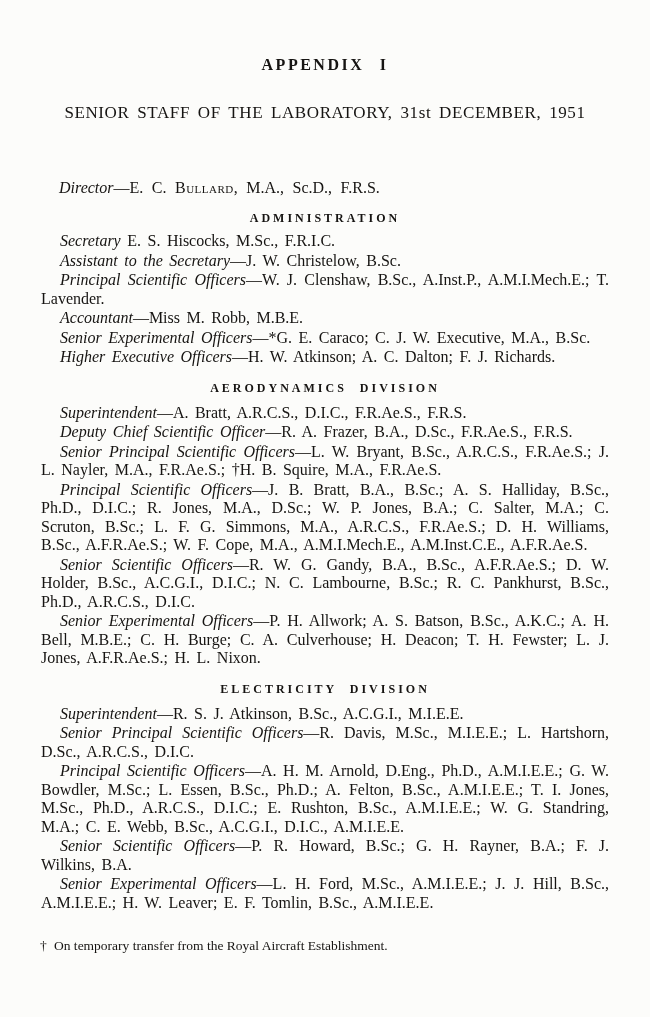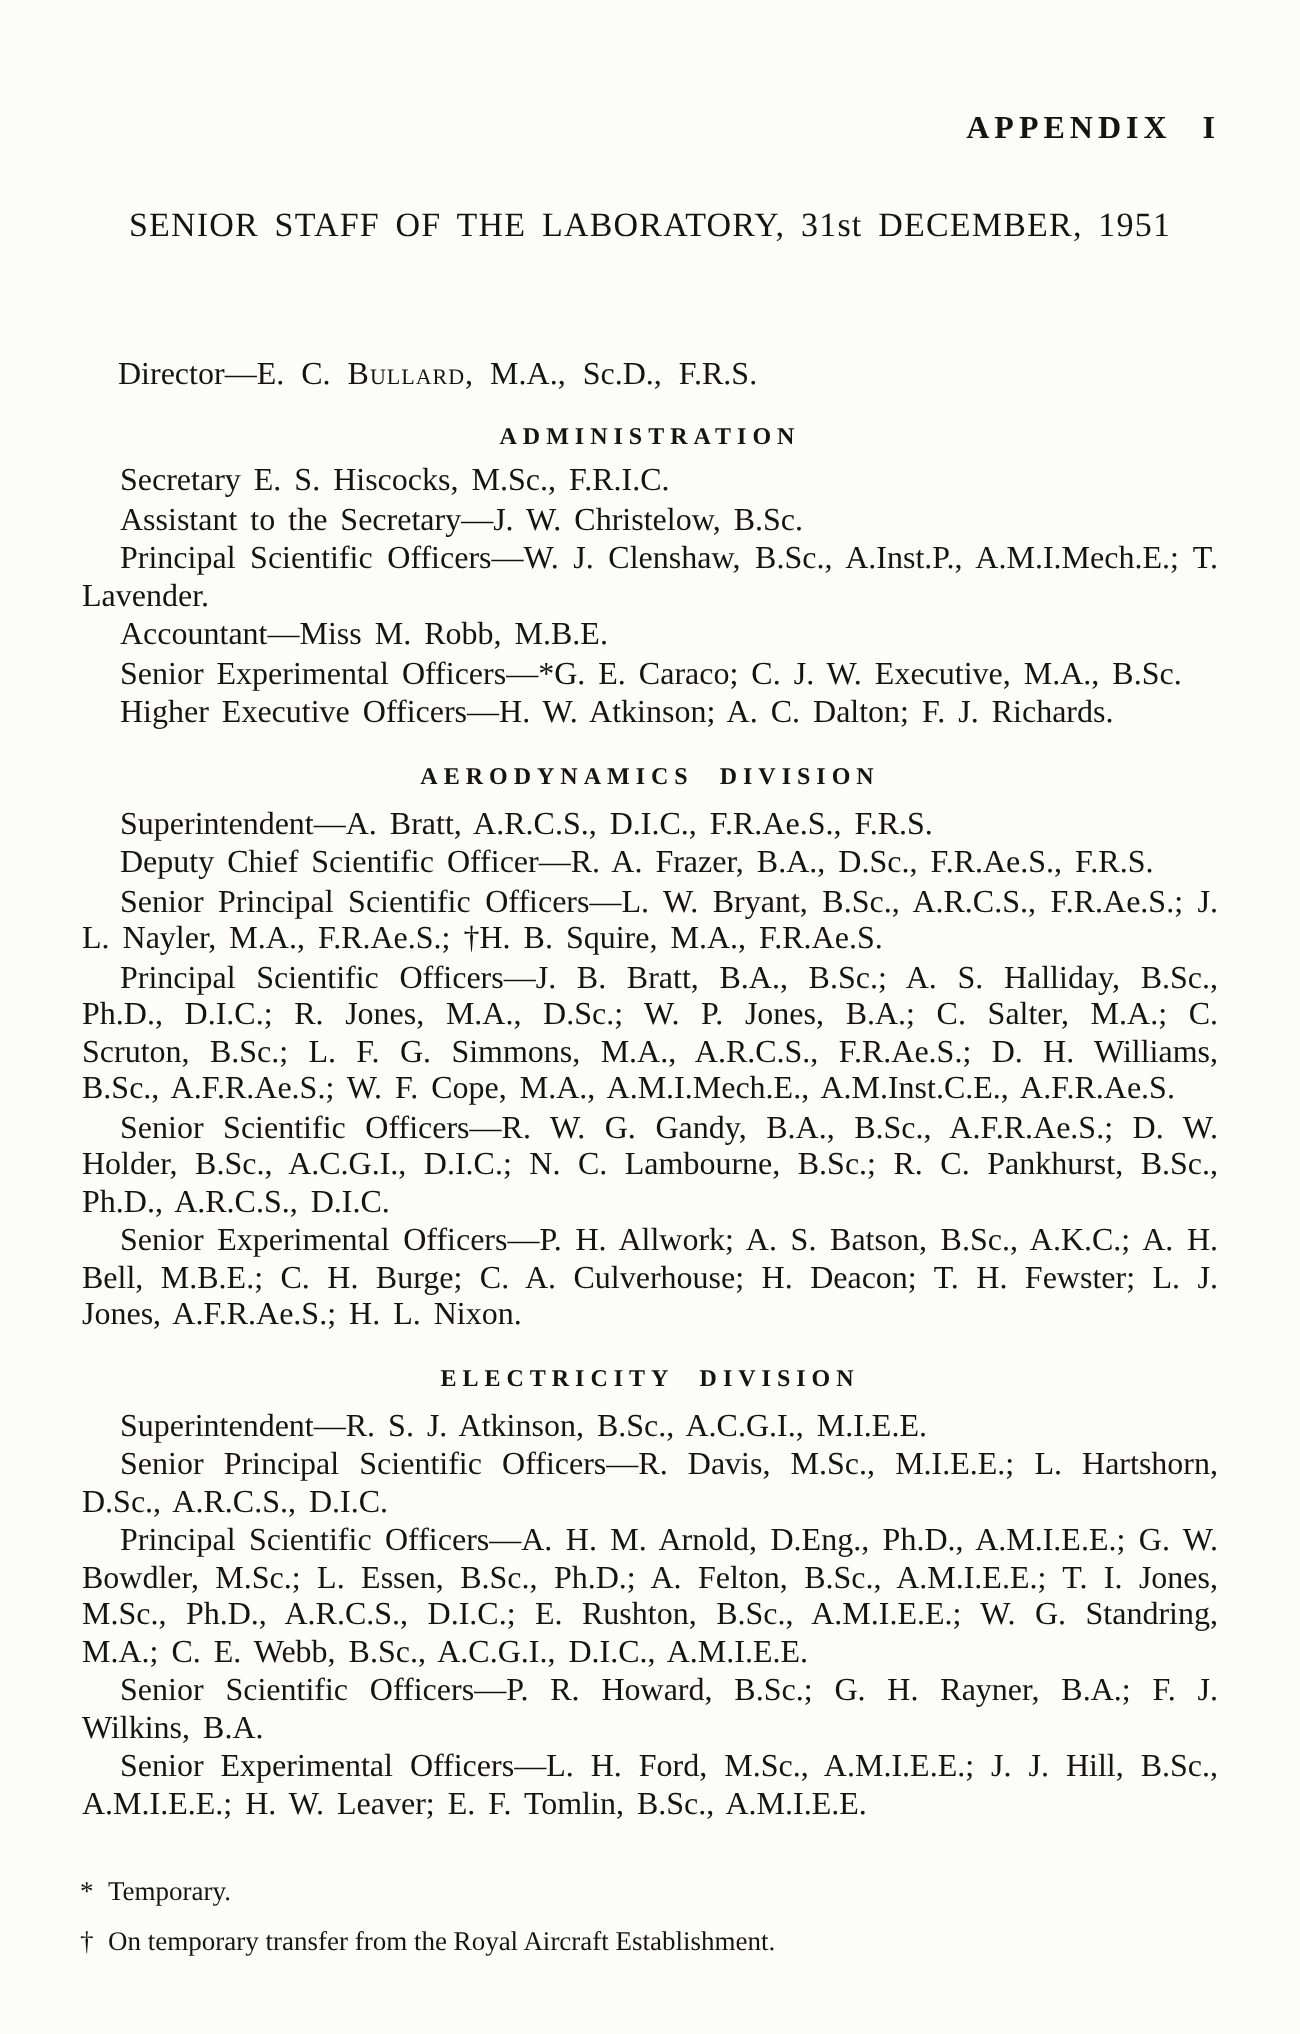--- a/index.html
+++ b/index.html
@@ -11,21 +11,21 @@
     width:650px;
     min-height:1017px;
     background:var(--paper);
     color:var(--ink);
     font-family:"Liberation Serif","DejaVu Serif",serif;
     box-sizing:border-box;
     padding:56px 40px 0 40px;
     -webkit-font-smoothing:antialiased;
   }
   .appendix{
-    text-align:right;
+    text-align:center;
     font-size:16px;
     letter-spacing:2.5px;
     word-spacing:9px;
     font-weight:700;
     margin:0;
   }
   .main-title{
     text-align:center;
     white-space:nowrap;
     font-size:17px;
@@ -33,21 +33,21 @@
     word-spacing:3px;
     font-weight:400;
     margin:29px 0 0 0;
   }
   .director-line{
     margin:56px 0 0 0;
     font-size:16px;
     word-spacing:4.5px;
     text-indent:19px;
   }
-  .role{}
+  .role{font-style:italic;}
   .sc{font-variant:small-caps;letter-spacing:0.5px;margin-top:44px;}
   .section-heading{
     text-align:center;
     font-size:12px;
     font-weight:700;
     letter-spacing:3px;
     word-spacing:7px;
     margin:14px 0 6px 0;
   }
   .section-heading.division{
@@ -99,15 +99,14 @@
 
 <div class="section-heading division">ELECTRICITY  DIVISION</div>
 
 <p class="entry"><span class="role">Superintendent</span><span>—R. S. J. Atkinson, B.Sc., A.C.G.I., M.I.E.E.</span></p>
 <p class="entry"><span class="role">Senior Principal Scientific Officers</span><span>—R. Davis, M.Sc., M.I.E.E.; L. Hartshorn, D.Sc., A.R.C.S., D.I.C.</span></p>
 <p class="entry"><span class="role">Principal Scientific Officers</span><span>—A. H. M. Arnold, D.Eng., Ph.D., A.M.I.E.E.; G. W. Bowdler, M.Sc.; L. Essen, B.Sc., Ph.D.; A. Felton, B.Sc., A.M.I.E.E.; T. I. Jones, M.Sc., Ph.D., A.R.C.S., D.I.C.; E. Rushton, B.Sc., A.M.I.E.E.; W. G. Standring, M.A.; C. E. Webb, B.Sc., A.C.G.I., D.I.C., A.M.I.E.E.</span></p>
 <p class="entry"><span class="role">Senior Scientific Officers</span><span>—P. R. Howard, B.Sc.; G. H. Rayner, B.A.; F. J. Wilkins, B.A.</span></p>
 <p class="entry"><span class="role">Senior Experimental Officers</span><span>—L. H. Ford, M.Sc., A.M.I.E.E.; J. J. Hill, B.Sc., A.M.I.E.E.; H. W. Leaver; E. F. Tomlin, B.Sc., A.M.I.E.E.</span></p>
 
 <div class="footnotes">
-  <p class="footnote"><span class="marker">*</span><span>Temporary.</span></p>
   <p class="footnote"><span class="marker">†</span><span>On temporary transfer from the Royal Aircraft Establishment.</span></p>
 </div>
 
 </body></html>

